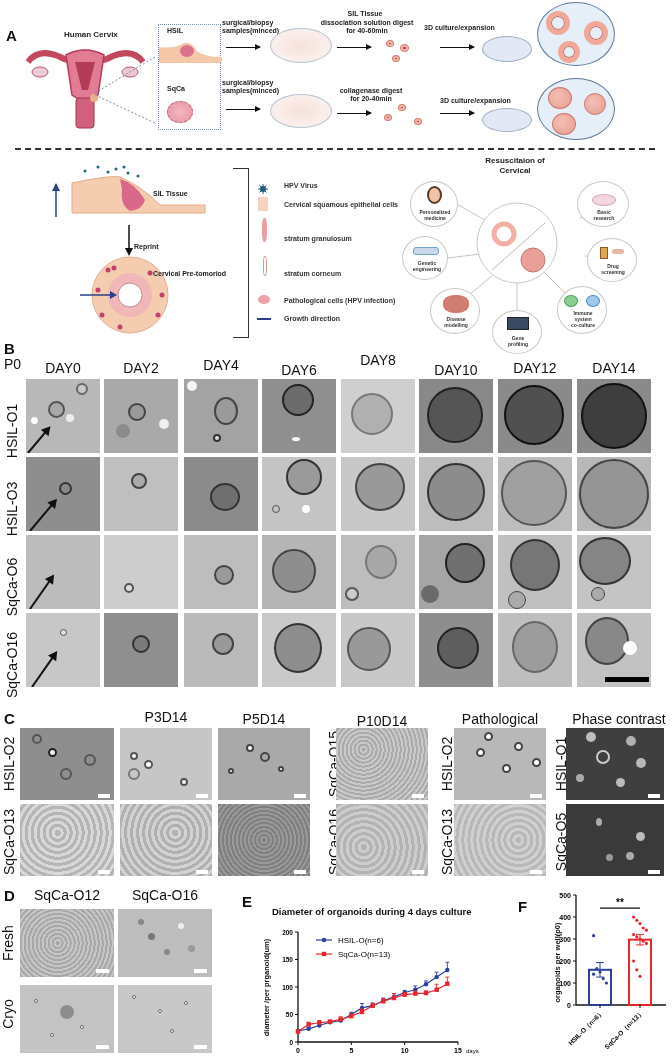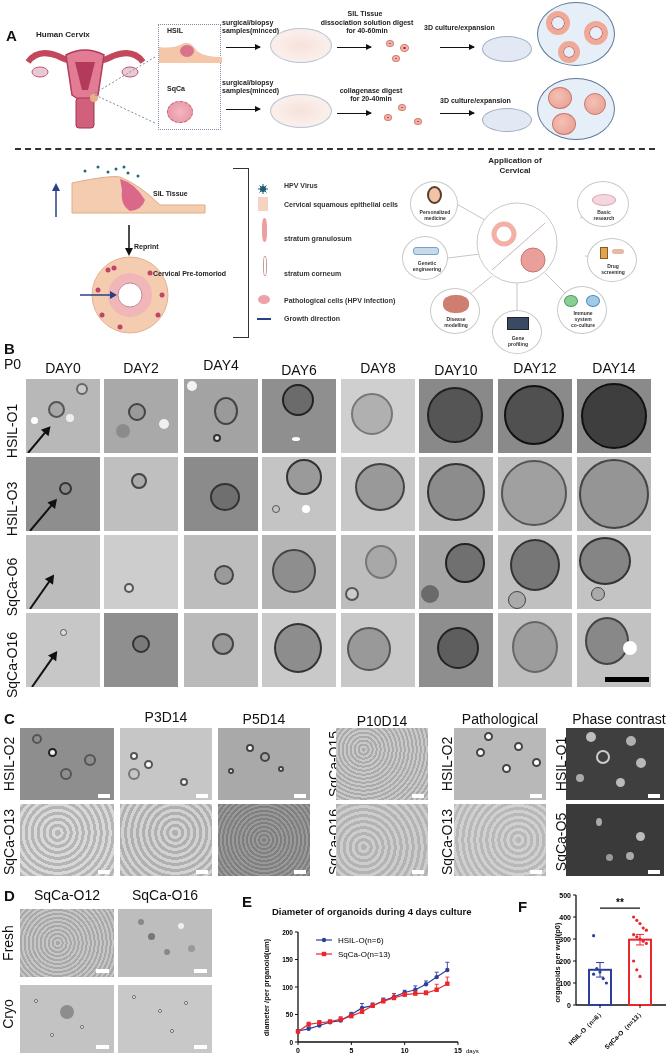--- a/index.html
+++ b/index.html
@@ -28,21 +28,21 @@
   .pointer { position: absolute; height: 2px; background: #111; transform-origin: 0 50%; }
   .pointer::after { content: ""; position: absolute; right: -2px; top: -4px; border-left: 9px solid #111; border-top: 5px solid transparent; border-bottom: 5px solid transparent; }
   .legend-item { position: absolute; font-size: 7px; font-weight: bold; color: #333; }
   svg text { font-family: "Liberation Sans", sans-serif; }
 </style>
 </head>
 <body>
 
 <div>
   <div class="panel-letter" style="left:6px;top:27px;">A</div>
-  <div class="small abs" style="left:36px;top:30px;font-size:8px;">Human Cervix</div>
+  <div class="small abs" style="left:64px;top:30px;font-size:8px;">Human Cervix</div>
 
   <svg class="abs" style="left:18px;top:40px;" width="135" height="90">
     <path d="M10 22 Q20 8 40 16 Q55 24 60 18 Q68 10 75 18 Q80 24 95 16 Q115 8 125 22" stroke="#c3485e" stroke-width="6" fill="none"></path>
     <ellipse cx="22" cy="32" rx="8" ry="5" fill="#e8c9d4" stroke="#b8587a"></ellipse>
     <ellipse cx="112" cy="32" rx="8" ry="5" fill="#e8c9d4" stroke="#b8587a"></ellipse>
     <path d="M48 15 Q67 5 86 15 L80 55 Q67 65 54 55 Z" fill="#e27c94" stroke="#b43a5a" stroke-width="1.5"></path>
     <path d="M57 22 L77 22 L70 50 L64 50 Z" fill="#b33a58"></path>
     <rect x="58" y="58" width="18" height="30" rx="3" fill="#d0607c" stroke="#a33551"></rect>
     <circle cx="76" cy="58" r="4" fill="#e8b08a"></circle>
   </svg>
@@ -173,21 +173,21 @@
         <line x1="175" y1="108" x2="205" y2="110"></line>
         <line x1="55" y1="150" x2="82" y2="128"></line>
         <line x1="107" y1="135" x2="107" y2="165"></line>
         <line x1="135" y1="125" x2="160" y2="150"></line>
       </g>
       <circle cx="107" cy="95" r="40" fill="#fff" stroke="#c9c9c9"></circle>
       <line x1="82" y1="122" x2="135" y2="75" stroke="#c8b7ae"></line>
       <circle cx="94" cy="86" r="10" fill="none" stroke="#f3b0a5" stroke-width="5"></circle>
       <circle cx="123" cy="112" r="12" fill="#ea9f9a" stroke="#c6756e"></circle>
     </svg>
-    <div class="small abs" style="left:70px;top:8px;width:70px;text-align:center;font-size:8px;">Application of</div>
+    <div class="small abs" style="left:70px;top:8px;width:70px;text-align:center;font-size:8px;">Resuscitaion of</div>
     <div class="small abs" style="left:70px;top:18px;width:70px;text-align:center;font-size:8px;">Cervical</div>
 
     <div class="app-circle" style="left:0;top:33px;width:48px;height:46px;">
       <div class="abs" style="left:16px;top:4px;width:15px;height:18px;border-radius:50%;background:#f1c4a8;border:2px solid #5a3b2a;"></div>
       <div class="tiny abs" style="left:0;top:28px;width:48px;">Personalized</div>
       <div class="tiny abs" style="left:0;top:34px;width:48px;">medicine</div>
     </div>
 
     <div class="app-circle" style="left:167px;top:33px;width:52px;height:46px;">
       <div class="abs" style="left:14px;top:12px;width:24px;height:12px;border-radius:50%;background:#f4d6de;border:1px solid #d8a9b3;"></div>
@@ -231,21 +231,21 @@
 </div>
 
 <div>
   <div class="panel-letter" style="left:4px;top:340px;">B</div>
   <div class="abs" style="left:4px;top:356px;font-size:14px;">P0</div>
 
   <div class="col-head" style="left:26px;top:360px;width:74px;">DAY0</div>
   <div class="col-head" style="left:104px;top:360px;width:74px;">DAY2</div>
   <div class="col-head" style="left:184px;top:357px;width:74px;">DAY4</div>
   <div class="col-head" style="left:262px;top:362px;width:74px;">DAY6</div>
-  <div class="col-head" style="left:341px;top:360px;width:74px;">DAY8</div>
+  <div class="col-head" style="left:341px;top:352px;width:74px;">DAY8</div>
   <div class="col-head" style="left:419px;top:362px;width:74px;">DAY10</div>
   <div class="col-head" style="left:498px;top:360px;width:74px;">DAY12</div>
   <div class="col-head" style="left:577px;top:360px;width:74px;">DAY14</div>
 
   <div class="row-label" style="left:-23px;top:423px;width:70px;">HSIL-O1</div>
   <div class="row-label" style="left:-23px;top:501px;width:70px;">HSIL-O3</div>
   <div class="row-label" style="left:-23px;top:579px;width:70px;">SqCa-O6</div>
   <div class="row-label" style="left:-23px;top:657px;width:70px;">SqCa-O16</div>
 
   <div class="micro" style="left:26px;top:379px;width:74px;height:74px;background:#b8b8b8;">

